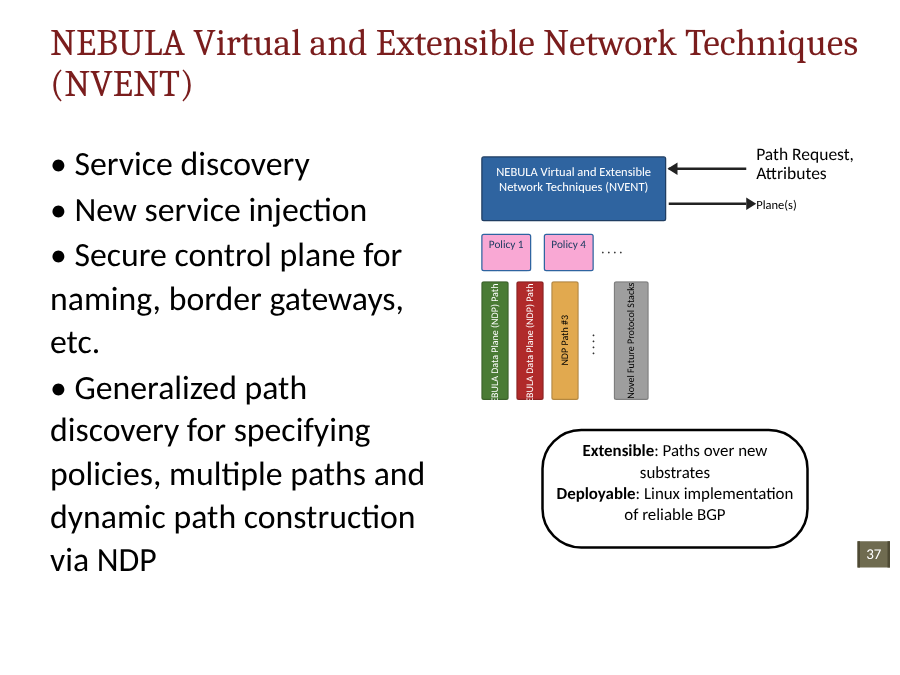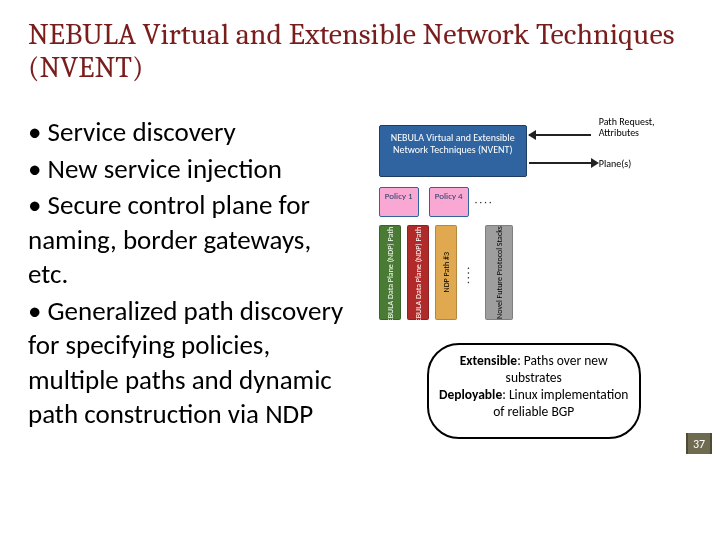--- a/index.html
+++ b/index.html
@@ -1,17 +1,17 @@
 <!DOCTYPE html>
 <html><head>
 <meta charset="utf-8">
 <style>
   * { box-sizing: border-box; margin: 0; padding: 0; }
   html, body { width: 720px; height: 540px; background: #fff; font-family: Calibri, Arial, sans-serif; overflow: hidden; }
-  .slide { width: 720px; height: 540px; position: relative; padding: 18px 28px 0 28px; }
+  .slide { width: 720px; height: 540px; position: relative; padding: 18px 28px 0 40px; }
   .title { font-size: 30px; line-height: 1.1; color: #7a1d1d; font-weight: 400; font-family: "Cambria", "Georgia", serif; border-bottom: 3px solid transparent; padding-bottom: 12px; }
   .content { display: flex; margin-top: 8px; }
   .left { width: 48%; font-size: 27px; line-height: 1.28; color: #000; padding-top: 8px; }
   .left .li { margin-bottom: 2px; }
   .left .bullet::before { content: "• "; }
   .right { width: 52%; position: relative; padding-left: 4px; }
 
   
   .diagram { position: relative; width: 100%; height: 220px; }
   .nvent-box {
@@ -38,21 +38,21 @@
   .vb2 { left: 56px; background: #b02a2a; color: #fff; }
   .vb3 { left: 84px; background: #e1a94f; color: #000; }
   .vb4 { left: 134px; background: #9e9e9e; color: #000; width: 28px; }
   .vdots { position: absolute; left: 112px; top: 160px; writing-mode: vertical-rl; font-size: 10px; color: #333; }
 
   .arrow-in { position: absolute; left: 178px; top: 22px; width: 72px; height: 14px; }
   .arrow-out { position: absolute; left: 178px; top: 50px; width: 72px; height: 14px; }
   .arrow-body { position: absolute; top: 5px; left: 0; height: 2px; width: 62px; background: #222; }
   .arrow-head-l { position: absolute; left: -1px; top: 1px; width: 0; height: 0; border-top: 5px solid transparent; border-bottom: 5px solid transparent; border-right: 8px solid #222; }
   .arrow-head-r { position: absolute; right: 2px; top: 1px; width: 0; height: 0; border-top: 5px solid transparent; border-bottom: 5px solid transparent; border-left: 8px solid #222; }
-  .arrow-label-top { position: absolute; left: 248px; top: 10px; font-size: 10px; line-height: 1.05; color: #000; width: 80px; }
+  .arrow-label-top { position: absolute; left: 248px; top: 10px; font-size: 14px; line-height: 1.05; color: #000; width: 80px; }
   .arrow-label-bot { position: absolute; left: 248px; top: 50px; font-size: 10px; color: #000; }
 
   .feature-box {
     position: absolute; left: 80px; top: 236px; width: 214px; height: 96px;
     border: 2.5px solid #000; border-radius: 32px;
     font-size: 13.5px; text-align: center; padding: 8px 10px; line-height: 1.25;
     background: #fff;
   }
   .feature-box b { font-weight: 700; }
 

